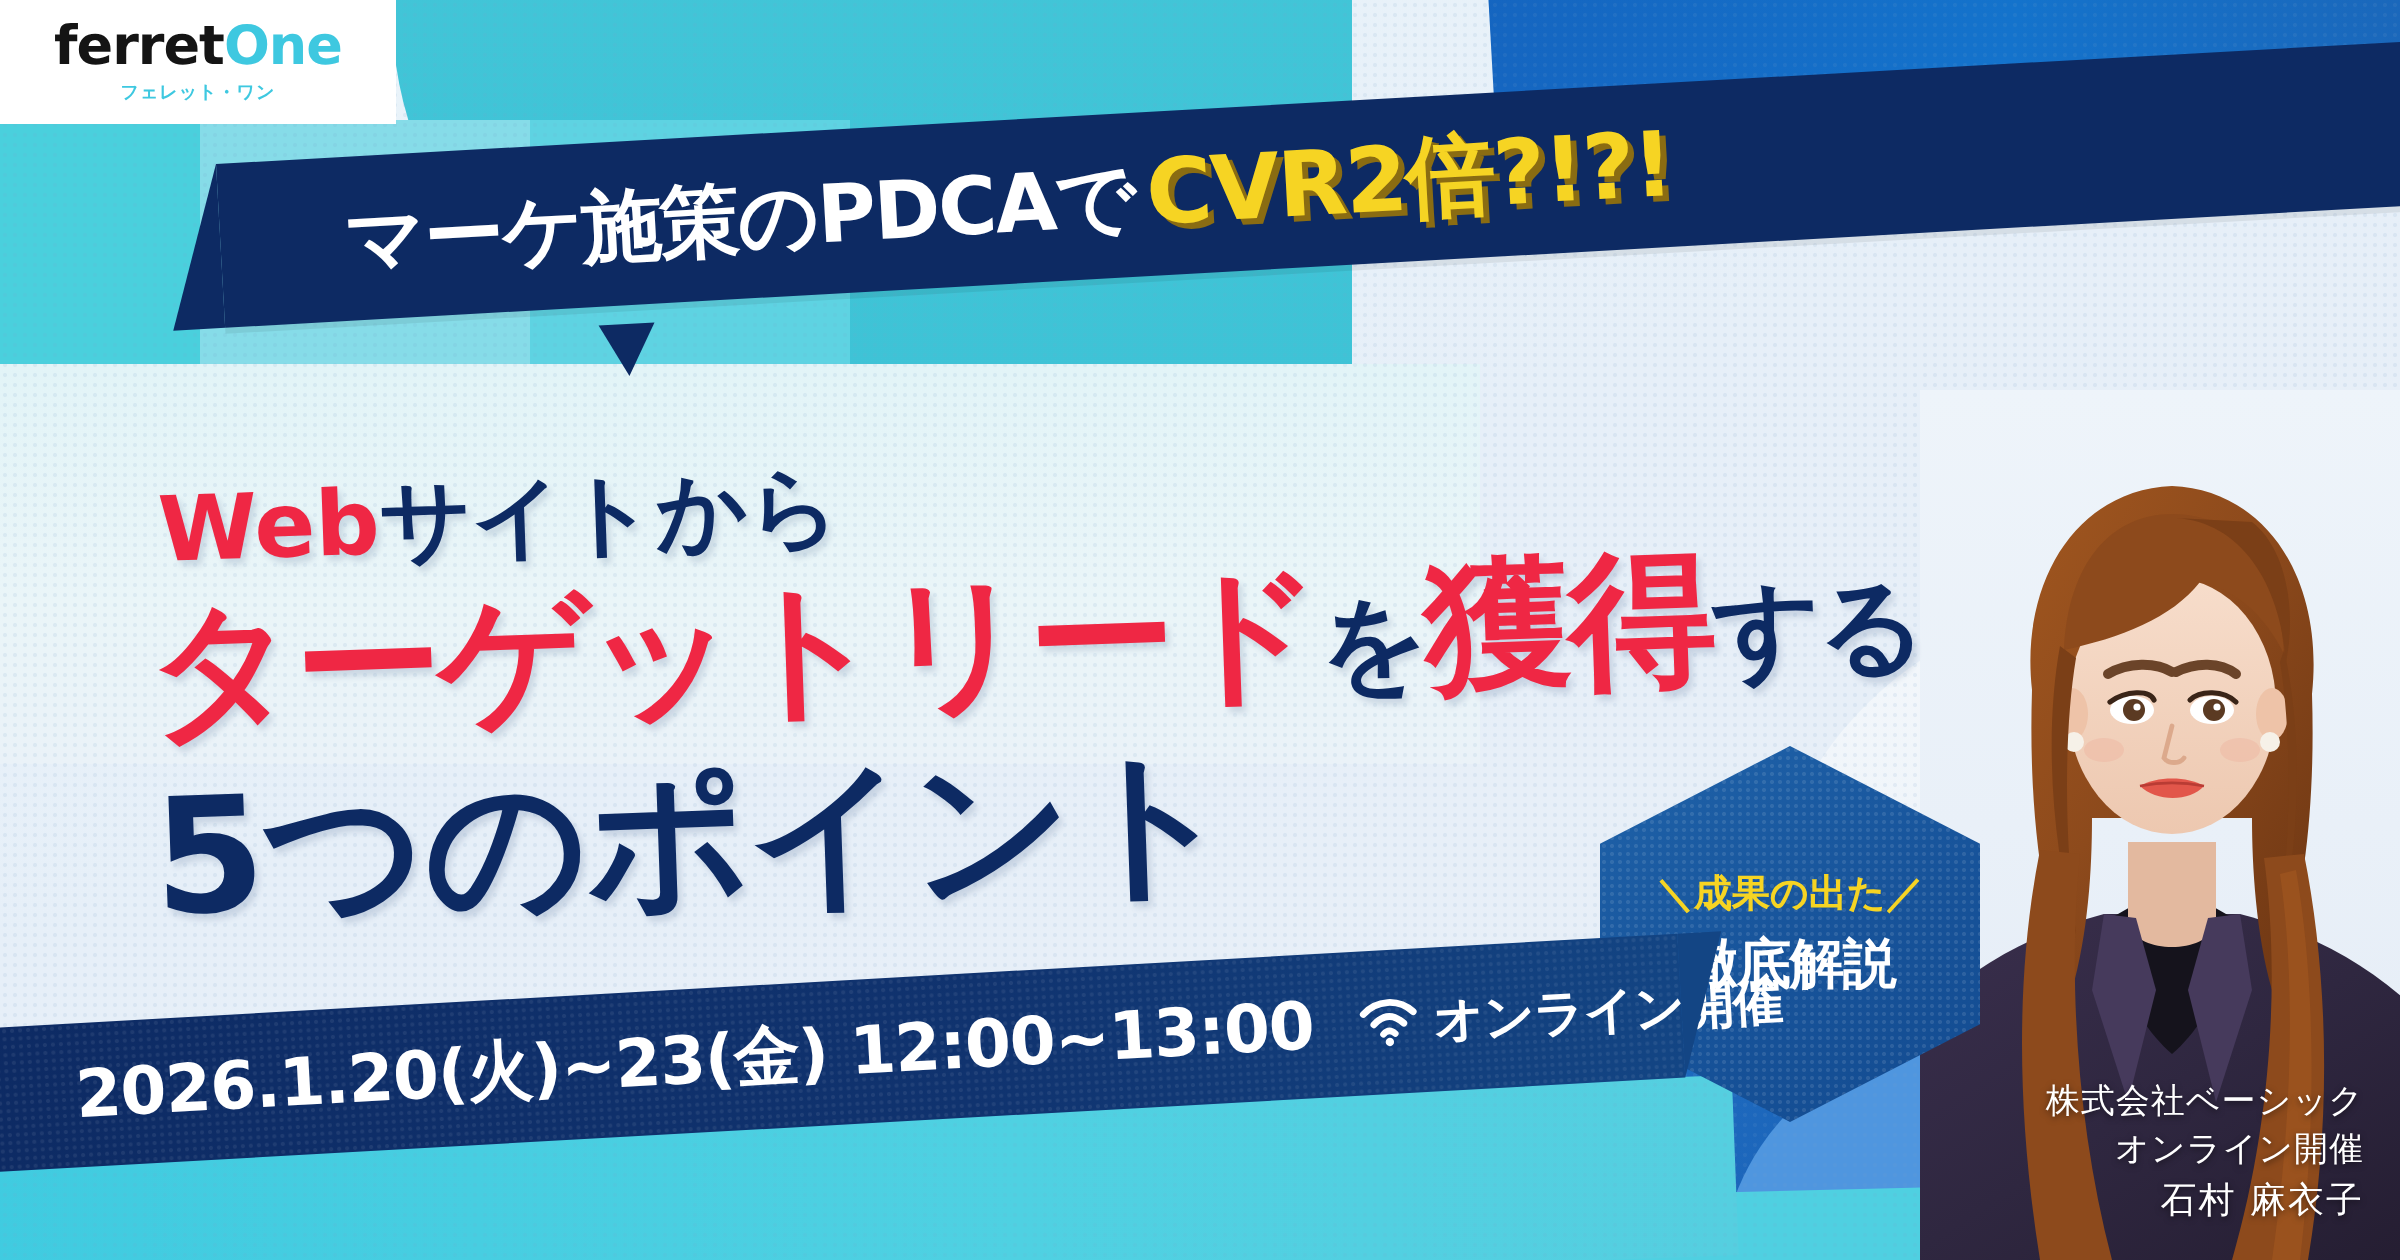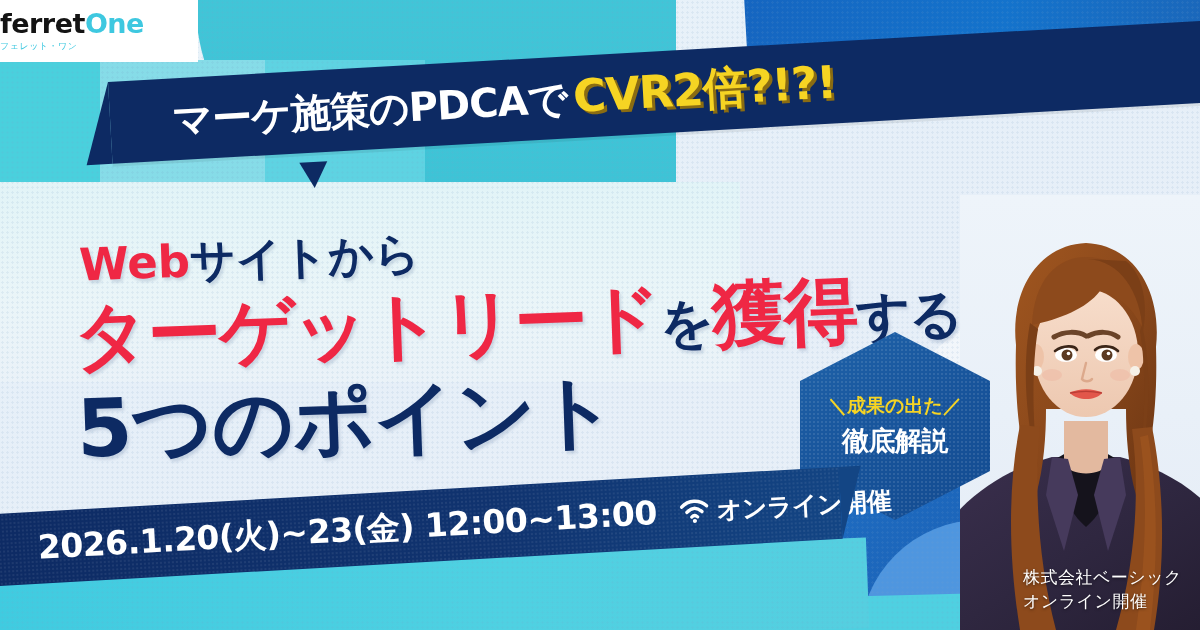--- a/index.html
+++ b/index.html
@@ -83,31 +83,31 @@
   .photo-bg-arc{
     position:absolute;left:880px;top:300px;width:330px;height:340px;
     background:linear-gradient(180deg,#f3f7fb 0%,#eaf1f8 100%);
     border-radius:180px 0 0 0;
   }
 
   
   .logo-box{
     position:absolute;left:0;top:0;width:198px;height:62px;
     background:#ffffff;
-    display:flex;flex-direction:column;align-items:flex-start;justify-content:center;
+    display:flex;flex-direction:column;align-items:center;justify-content:center;
   }
   .logo-main{
     font-size:27px;font-weight:bold;letter-spacing:-.5px;line-height:1;
     font-family:"DejaVu Sans",sans-serif;
   }
   .logo-main .lg-black{color:#141414;}
   .logo-main .lg-cyan{color:#3ec8e0;}
   .logo-sub{
     font-size:9px;color:#3ec8e0;letter-spacing:.5px;margin-top:3px;
-    font-family:"DejaVu Sans",sans-serif;font-weight:normal;
+    font-family:"DejaVu Sans",sans-serif;font-weight:bold;
   }
 
   
   .ribbon{
     position:absolute;left:108px;top:82px;width:1110px;height:82px;
     background:#0d2a63;
     transform:rotate(-3.2deg);
     transform-origin:left top;
     display:flex;align-items:center;
     box-shadow:0 3px 0 rgba(0,0,0,.07);
@@ -147,21 +147,21 @@
   .t-line1{font-size:45px;margin-left:4px;}
   .t-line2{font-size:74px;margin-top:12px;margin-left:-4px;letter-spacing:-2px;}
   .t-line3{font-size:80px;margin-top:16px;margin-left:-4px;letter-spacing:-1px;}
   .c-red{color:#ef2744;}
   .c-navy{color:#0d2a63;}
   .t-small{font-size:.72em;}
   .t-line1,.t-line2,.t-line3{text-shadow:2px 3px 3px rgba(40,70,120,.16);}
 
   
   .hex{
-    position:absolute;left:800px;top:332px;width:190px;height:188px;
+    position:absolute;left:800px;top:373px;width:190px;height:188px;
     background:linear-gradient(150deg,#1f63aa 0%,#17539a 55%,#134b90 100%);
     clip-path:polygon(50% 0%,100% 26%,100% 74%,50% 100%,0% 74%,0% 26%);
     display:flex;flex-direction:column;align-items:center;justify-content:center;
     font-family:"DejaVu Sans",sans-serif;
   }
   .hex-dots{
     position:absolute;inset:0;
     background-image:radial-gradient(rgba(255,255,255,.10) 1px,transparent 1.1px);
     background-size:4px 4px;
     clip-path:polygon(50% 0%,100% 26%,100% 74%,50% 100%,0% 74%,0% 26%);
@@ -208,21 +208,21 @@
     margin-left:76px;white-space:nowrap;
     font-family:"DejaVu Sans",sans-serif;font-weight:bold;color:#ffffff;
   }
   .date-text{font-size:33px;letter-spacing:-.5px;}
   .wifi-ico{margin-left:22px;display:flex;align-items:center;}
   .online-text{font-size:25px;margin-left:7px;letter-spacing:-.5px;}
 
   
   .speaker{
     position:absolute;right:18px;bottom:16px;
-    text-align:left;color:#ffffff;
+    text-align:right;color:#ffffff;
     font-family:"DejaVu Sans",sans-serif;
     line-height:1.45;
     text-shadow:0 1px 3px rgba(0,0,0,.55);
   }
   .sp-line{font-size:17px;letter-spacing:.5px;}
   .sp-name{font-size:18px;letter-spacing:1px;}
 </style>
 </head>
 <body>
 
@@ -360,15 +360,16 @@
           <circle cx="15.5" cy="23" r="2.1" fill="#ffffff"></circle>
         </svg>
       </span>
       <span class="online-text">オンライン開催</span>
     </div>
   </div>
 
   <div class="speaker">
     <div class="sp-line">株式会社ベーシック</div>
     <div class="sp-line">オンライン開催</div>
+    <div class="sp-name">石村 麻衣子</div>
   </div>
 
 </div>
 
 </body></html>

